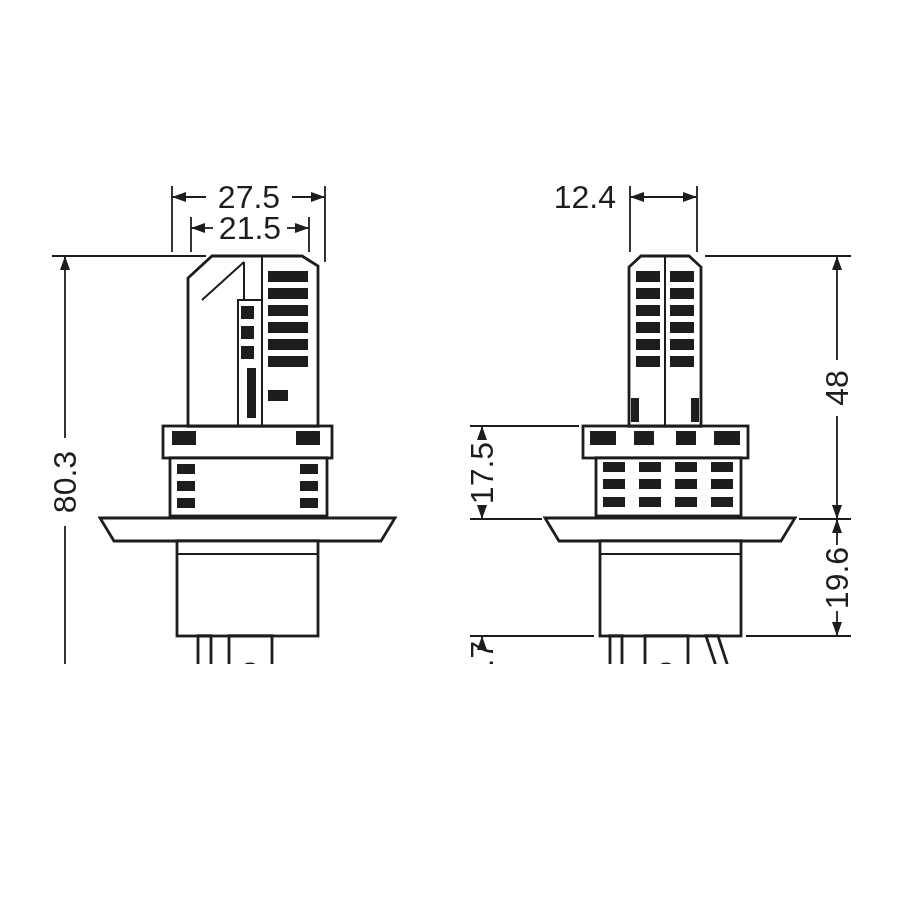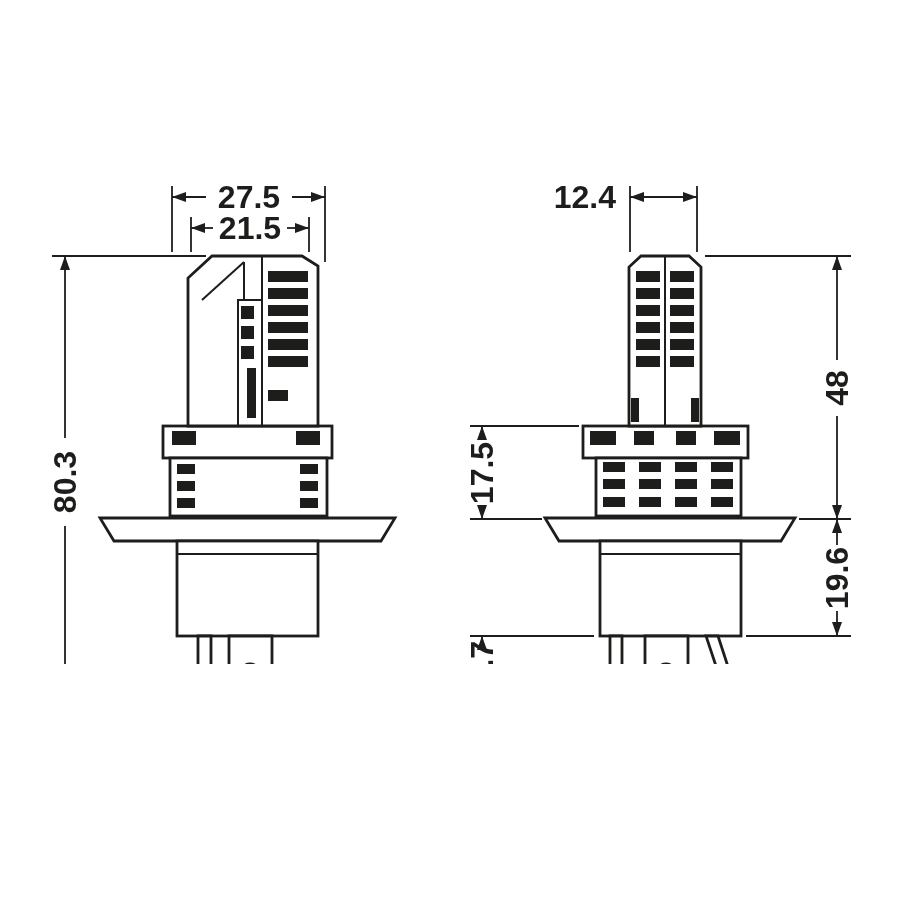--- a/index.html
+++ b/index.html
@@ -1,16 +1,16 @@
 <!DOCTYPE html>
 <html style="--line: #1d1d1b; --bg: #ffffff;"><head>
 <meta charset="utf-8">
 <style>
   html,body{margin:0;padding:0;background:#fff;}
-  .canvas{width:900px;height:664px;background:var(--bg,#ffffff);position:relative;overflow:hidden;font-weight:bold;}
+  .canvas{width:900px;height:664px;background:var(--bg,#ffffff);position:relative;overflow:hidden;}
   svg{display:block;}
   .ol{fill:#ffffff;stroke:var(--line,#1d1d1b);stroke-width:2.8;stroke-linejoin:miter;}
   .ln2{fill:none;stroke:var(--line,#1d1d1b);stroke-width:2;}
   .blk{fill:var(--line,#1d1d1b);stroke:none;}
   .dim{fill:none;stroke:var(--line,#1d1d1b);stroke-width:1.8;}
   .arrow{fill:var(--line,#1d1d1b);stroke:none;}
   .dimtext{fill:var(--line,#1d1d1b);font-family:"Liberation Sans","DejaVu Sans",sans-serif;font-size:32px;}
 </style>
 </head>
 <body>

